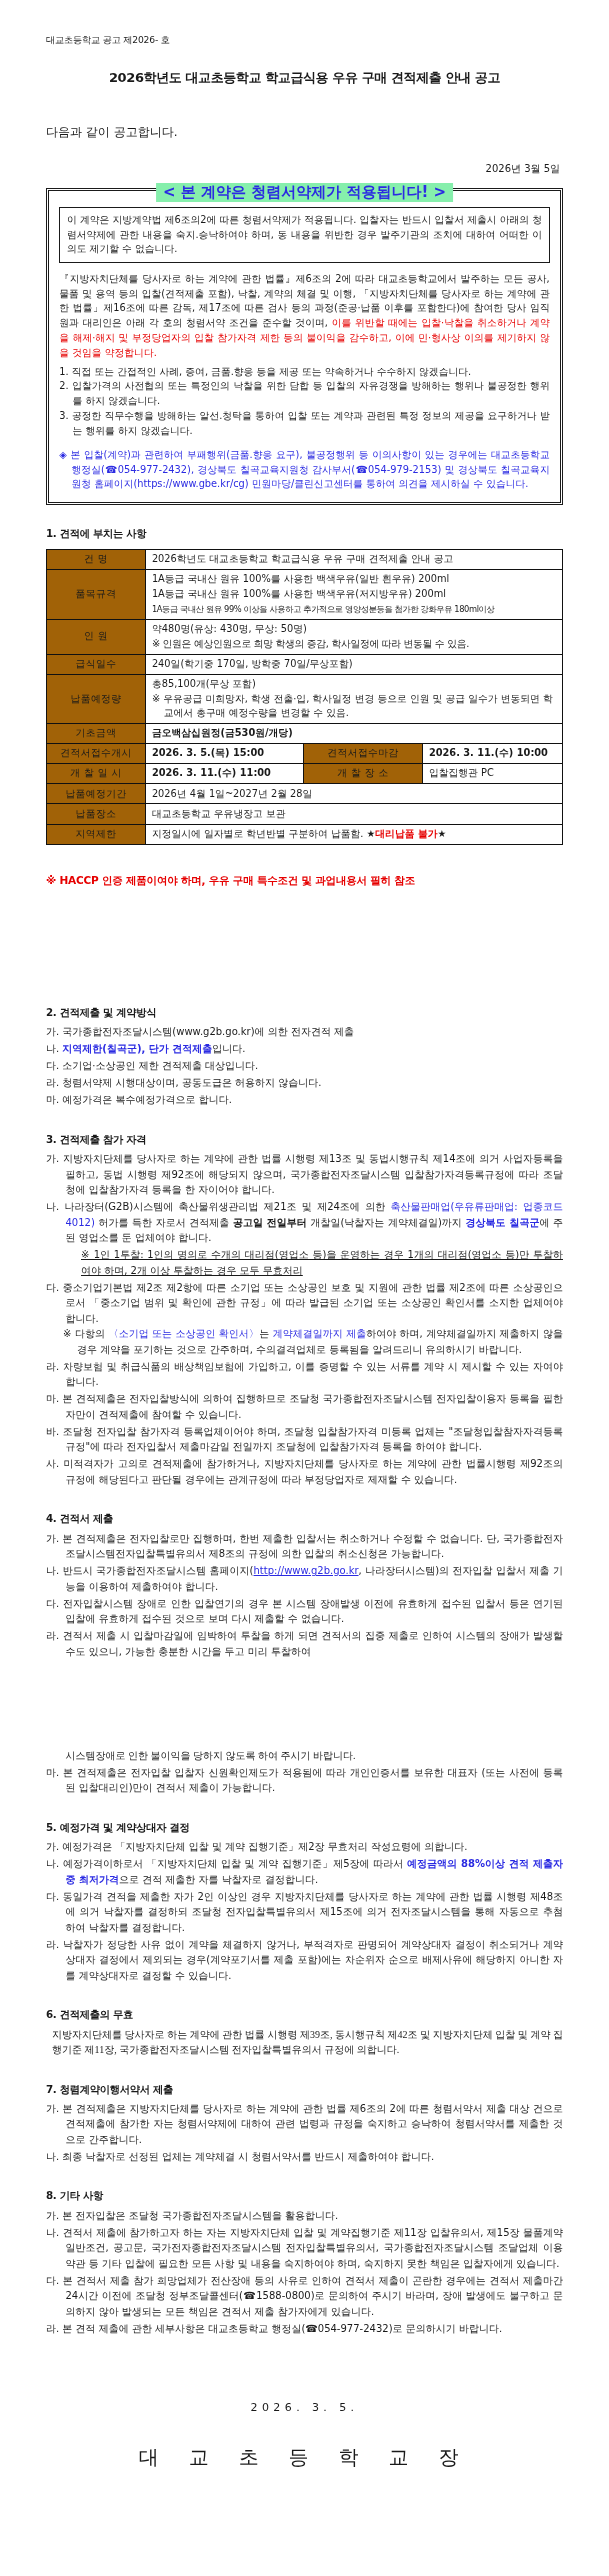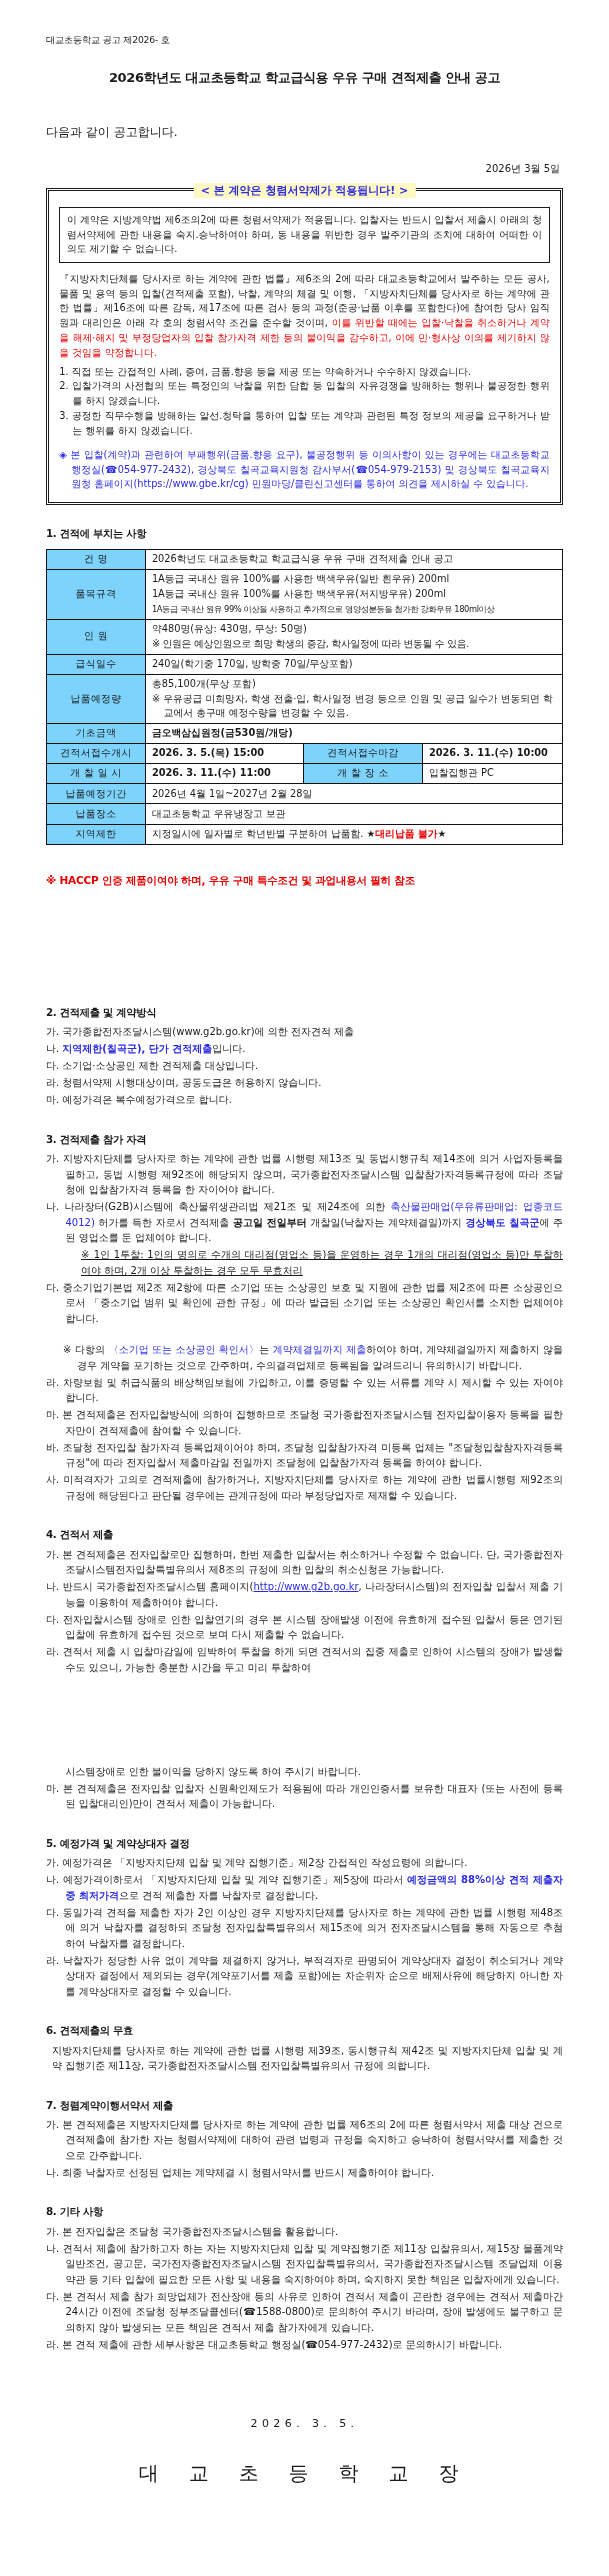--- a/index.html
+++ b/index.html
@@ -5,51 +5,51 @@
   html,body{margin:0;padding:0;background:#ffffff;}
   body{width:609px;font-family:"DejaVu Sans","Liberation Sans",sans-serif;color:#1a1a1a;}
   .page{box-sizing:border-box;width:609px;min-height:2576px;padding:34px 46px 29.5px 46px;position:relative;}
   p{margin:0;}
   .doc-no{font-size:9.2px;letter-spacing:-0.2px;}
   .main-title{margin-top:22px;text-align:center;font-size:13px;font-weight:bold;letter-spacing:-0.4px;}
   .intro{margin-top:37px;font-size:12px;}
   .date-right{margin-top:21px;text-align:right;font-size:10px;padding-right:2.9px;}
 
   .pledge{margin-top:11.8px;border:3.7px double #1a1a1a;position:relative;padding:16px 10.3px 10.3px 10.3px;}
-  .pledge-legend{position:absolute;top:-7.4px;left:50%;transform:translateX(-50%);background:#fef9c3;
-    padding:0 7.4px;color:#2b2be2;font-weight:bold;font-size:11px;white-space:nowrap;}
+  .pledge-legend{position:absolute;top:-7.4px;left:50%;transform:translateX(-50%);background:#86efac;
+    padding:0 7.4px;color:#2b2be2;font-weight:bold;font-size:15px;white-space:nowrap;}
   .pledge-inner{border:1.5px solid #1a1a1a;padding:5.2px 6.6px;font-size:9.8px;line-height:14.7px;text-align:justify;}
   .pledge-para{margin-top:8.8px;font-size:9.8px;line-height:14.7px;text-align:justify;}
   .pledge-items{margin-top:4.4px;}
   .pledge-items p{font-size:9.8px;line-height:14.7px;text-align:justify;padding-left:1.35em;text-indent:-1.35em;}
   .pledge-notice{margin-top:9.6px;color:#2b2be2;font-size:9.8px;line-height:14.7px;text-align:justify;
     padding-left:1.25em;text-indent:-1.25em;}
   .red{color:#e60000;}
   .blue{color:#2b2be2;}
   .b{font-weight:bold;}
   .u{text-decoration:underline;}
 
   .sec-h{font-size:10.3px;font-weight:bold;letter-spacing:-0.3px;}
   .mt-sec1{margin-top:22px;}
   .mt-pagegap{margin-top:118px;}
   .mt-sec{margin-top:25px;}
 
   table.bid{width:100%;border-collapse:collapse;margin-top:8px;border:1.8px solid #111;font-size:9.8px;}
   table.bid td{border:0.7px solid #111;padding:2.2px 5.9px;line-height:14.7px;vertical-align:middle;}
-  table.bid td.lab{background:#7dd3fc;text-align:center;letter-spacing:0.4px;}
+  table.bid td.lab{background:#a16207;text-align:center;letter-spacing:0.4px;}
   .small-line{font-size:8.3px;letter-spacing:-0.4px;white-space:nowrap;}
   .tight{letter-spacing:-0.3px;}
   .hang{padding-left:1.2em;text-indent:-1.2em;}
 
   .haccp{margin-top:29.5px;color:#e60000;font-weight:bold;font-size:10.5px;letter-spacing:-0.2px;}
 
   .items{margin-top:4.4px;}
   .item{font-size:10px;line-height:15.5px;text-align:justify;padding-left:1.95em;text-indent:-1.95em;margin-top:1.5px;}
-  .cont{font-size:10px;line-height:15.5px;text-align:justify;margin-left:1.95em;margin-top:1.5px;}
-  .subnote{font-size:10px;line-height:15.5px;text-align:justify;margin-left:1.7em;padding-left:1.4em;text-indent:-1.4em;margin-top:16px;}
+  .cont{font-size:10px;line-height:15.5px;text-align:justify;margin-left:1.95em;margin-top:1.5px;font-family:Liberation Serif, serif;}
+  .subnote{font-size:10px;line-height:15.5px;text-align:justify;margin-left:1.7em;padding-left:1.4em;text-indent:-1.4em;margin-top:0;}
   .unote{font-size:10px;line-height:15.5px;text-align:justify;margin-left:3.5em;margin-top:1.5px;}
   .unote span{text-decoration:underline;}
   .gap-pagebreak{height:87px;}
 
   .footer-date{margin-top:65px;text-align:center;font-size:11px;letter-spacing:4.4px;}
   .signer{margin-top:29.5px;text-align:center;font-size:20px;letter-spacing:11.8px;}
 </style>
 </head>
 <body>
 
@@ -173,21 +173,21 @@
     <p class="item"><span>나. 반드시 국가종합전자조달시스템 홈페이지(</span><span class="blue u">http://www.g2b.go.kr</span><span>, 나라장터시스템)의 전자입찰 입찰서 제출 기능을 이용하여 제출하여야 합니다.</span></p>
     <p class="item">다. 전자입찰시스템 장애로 인한 입찰연기의 경우 본 시스템 장애발생 이전에 유효하게 접수된 입찰서 등은 연기된 입찰에 유효하게 접수된 것으로 보며 다시 제출할 수 없습니다.</p>
     <p class="item">라. 견적서 제출 시 입찰마감일에 임박하여 투찰을 하게 되면 견적서의 집중 제출로 인하여 시스템의 장애가 발생할 수도 있으니, 가능한 충분한 시간을 두고 미리 투찰하여</p>
     <div class="gap-pagebreak"></div>
     <p class="cont">시스템장애로 인한 불이익을 당하지 않도록 하여 주시기 바랍니다.</p>
     <p class="item">마. 본 견적제출은 전자입찰 입찰자 신원확인제도가 적용됨에 따라 개인인증서를 보유한 대표자 (또는 사전에 등록된 입찰대리인)만이 견적서 제출이 가능합니다.</p>
   </div>
 
   <p class="sec-h mt-sec">5. 예정가격 및 계약상대자 결정</p>
   <div class="items">
-    <p class="item">가. 예정가격은 「지방자치단체 입찰 및 계약 집행기준」제2장 간접적인 작성요령에 의합니다.</p>
+    <p class="item">가. 예정가격은 「지방자치단체 입찰 및 계약 집행기준」제2장 무효처리 작성요령에 의합니다.</p>
     <p class="item"><span>나. 예정가격이하로서 「지방자치단체 입찰 및 계약 집행기준」제5장에 따라서 </span><span class="blue b">예정금액의 88%이상 견적 제출자 중 최저가격</span><span>으로 견적 제출한 자를 낙찰자로 결정합니다.</span></p>
     <p class="item">다. 동일가격 견적을 제출한 자가 2인 이상인 경우 지방자치단체를 당사자로 하는 계약에 관한 법률 시행령 제48조에 의거 낙찰자를 결정하되 조달청 전자입찰특별유의서 제15조에 의거 전자조달시스템을 통해 자동으로 추첨하여 낙찰자를 결정합니다.</p>
     <p class="item">라. 낙찰자가 정당한 사유 없이 계약을 체결하지 않거나, 부적격자로 판명되어 계약상대자 결정이 취소되거나 계약상대자 결정에서 제외되는 경우(계약포기서를 제출 포함)에는 차순위자 순으로 배제사유에 해당하지 아니한 자를 계약상대자로 결정할 수 있습니다.</p>
   </div>
 
   <p class="sec-h mt-sec">6. 견적제출의 무효</p>
   <div class="items">
     <p class="cont" style="margin-left:0.6em;">지방자치단체를 당사자로 하는 계약에 관한 법률 시행령 제39조, 동시행규칙 제42조 및 지방자치단체 입찰 및 계약 집행기준 제11장, 국가종합전자조달시스템 전자입찰특별유의서 규정에 의합니다.</p>
   </div>
 

